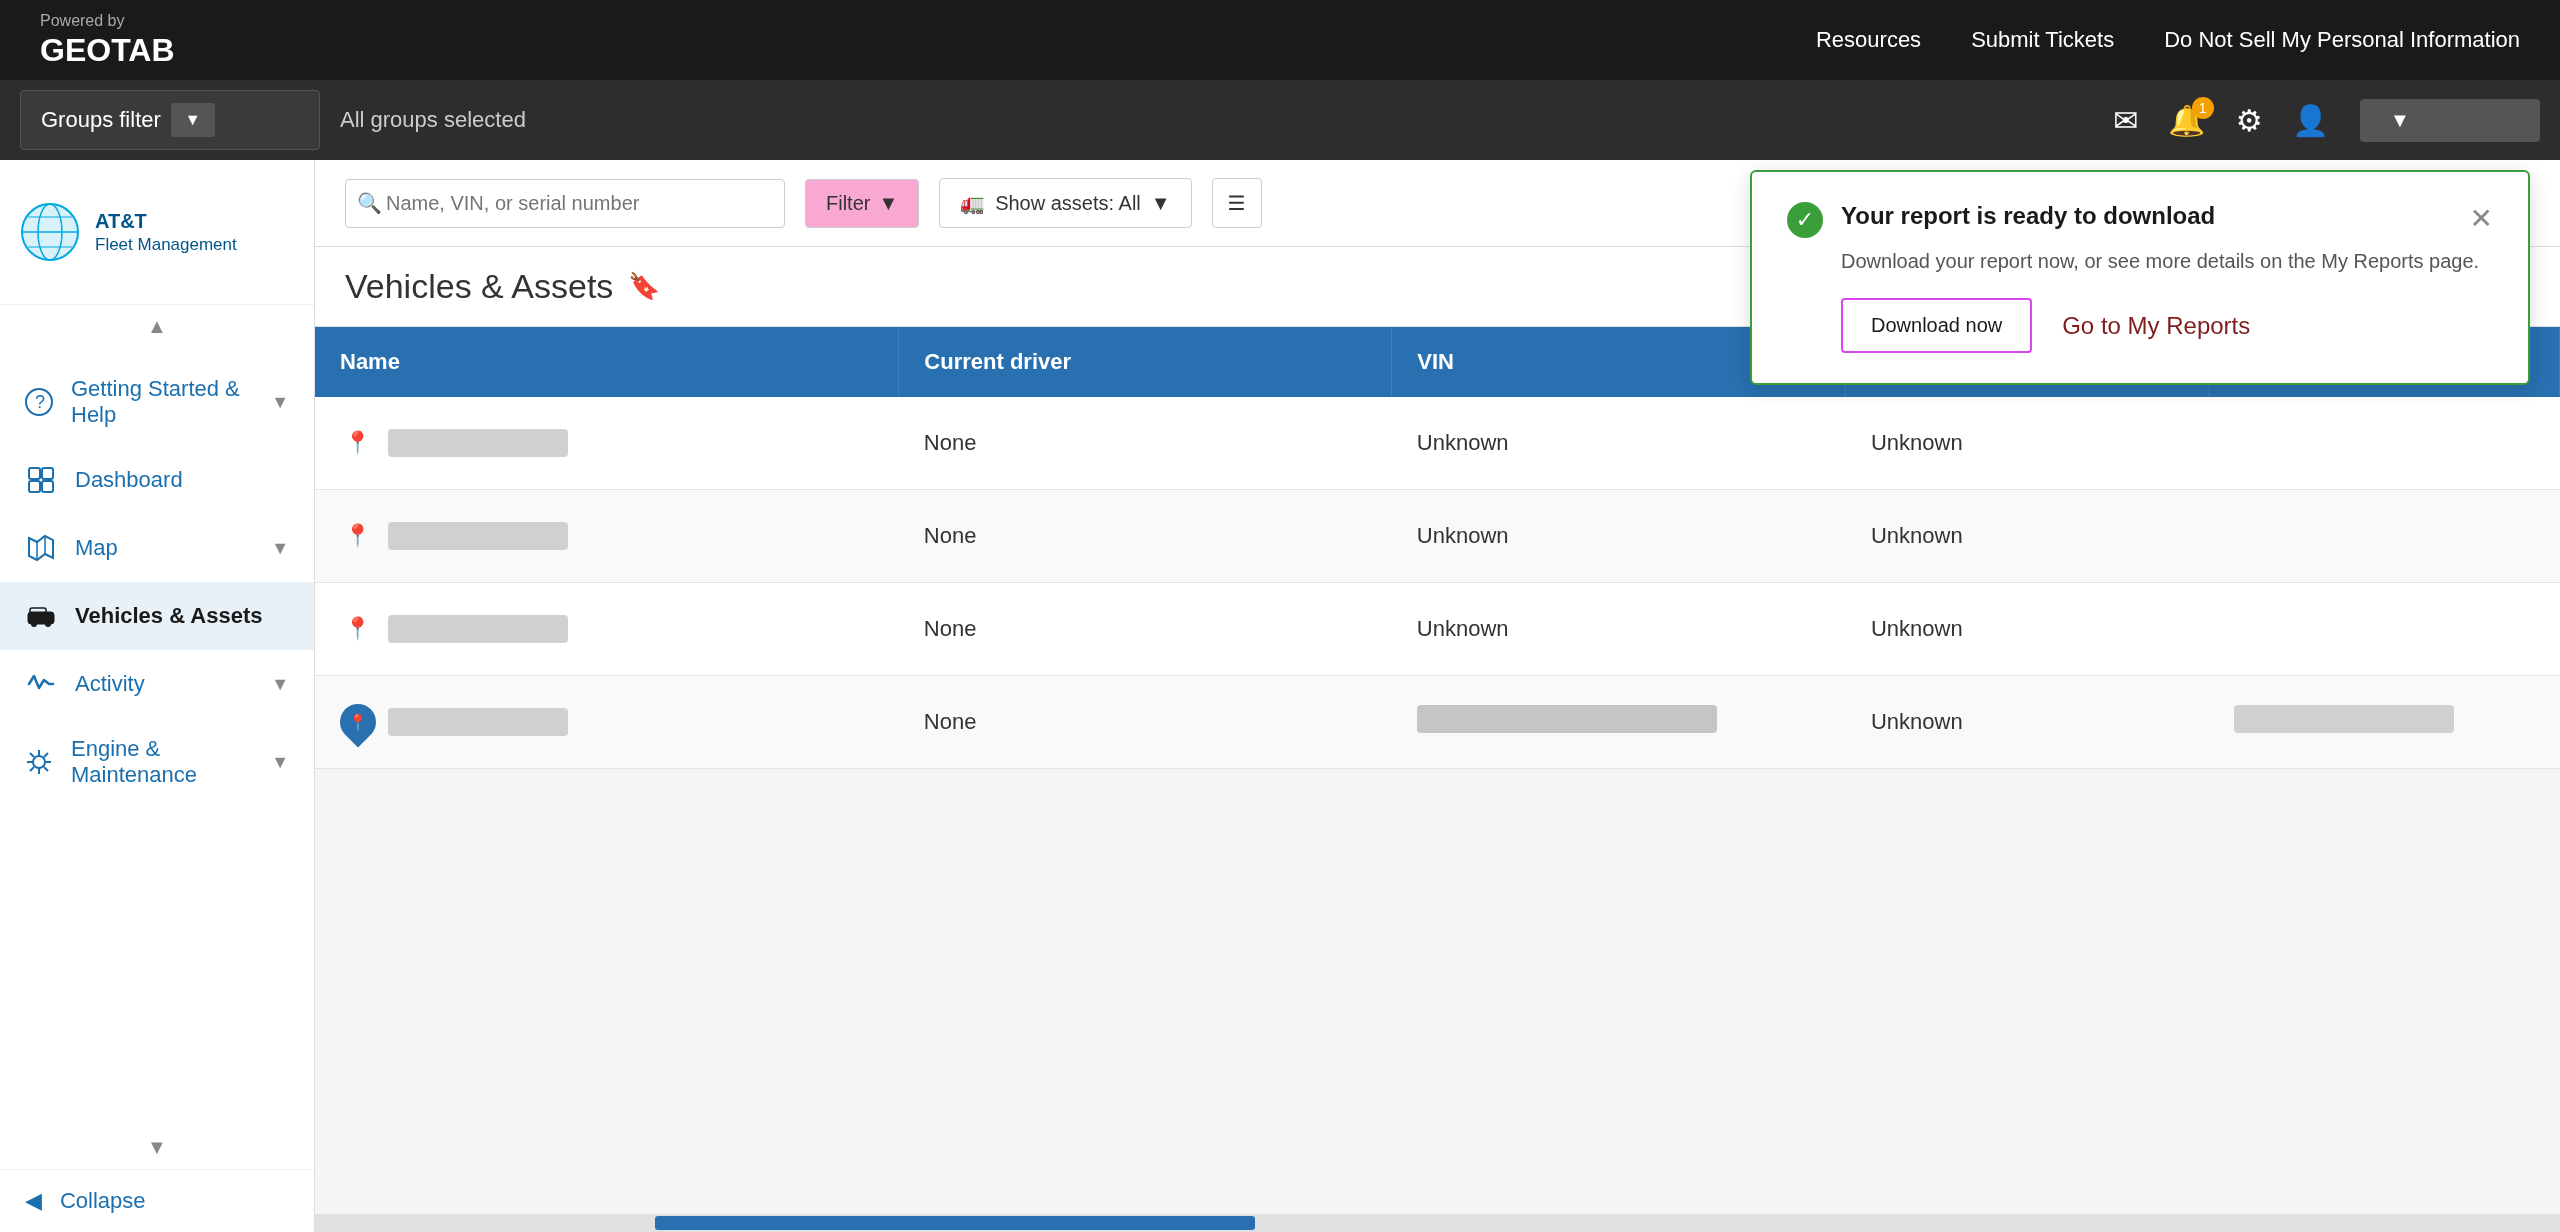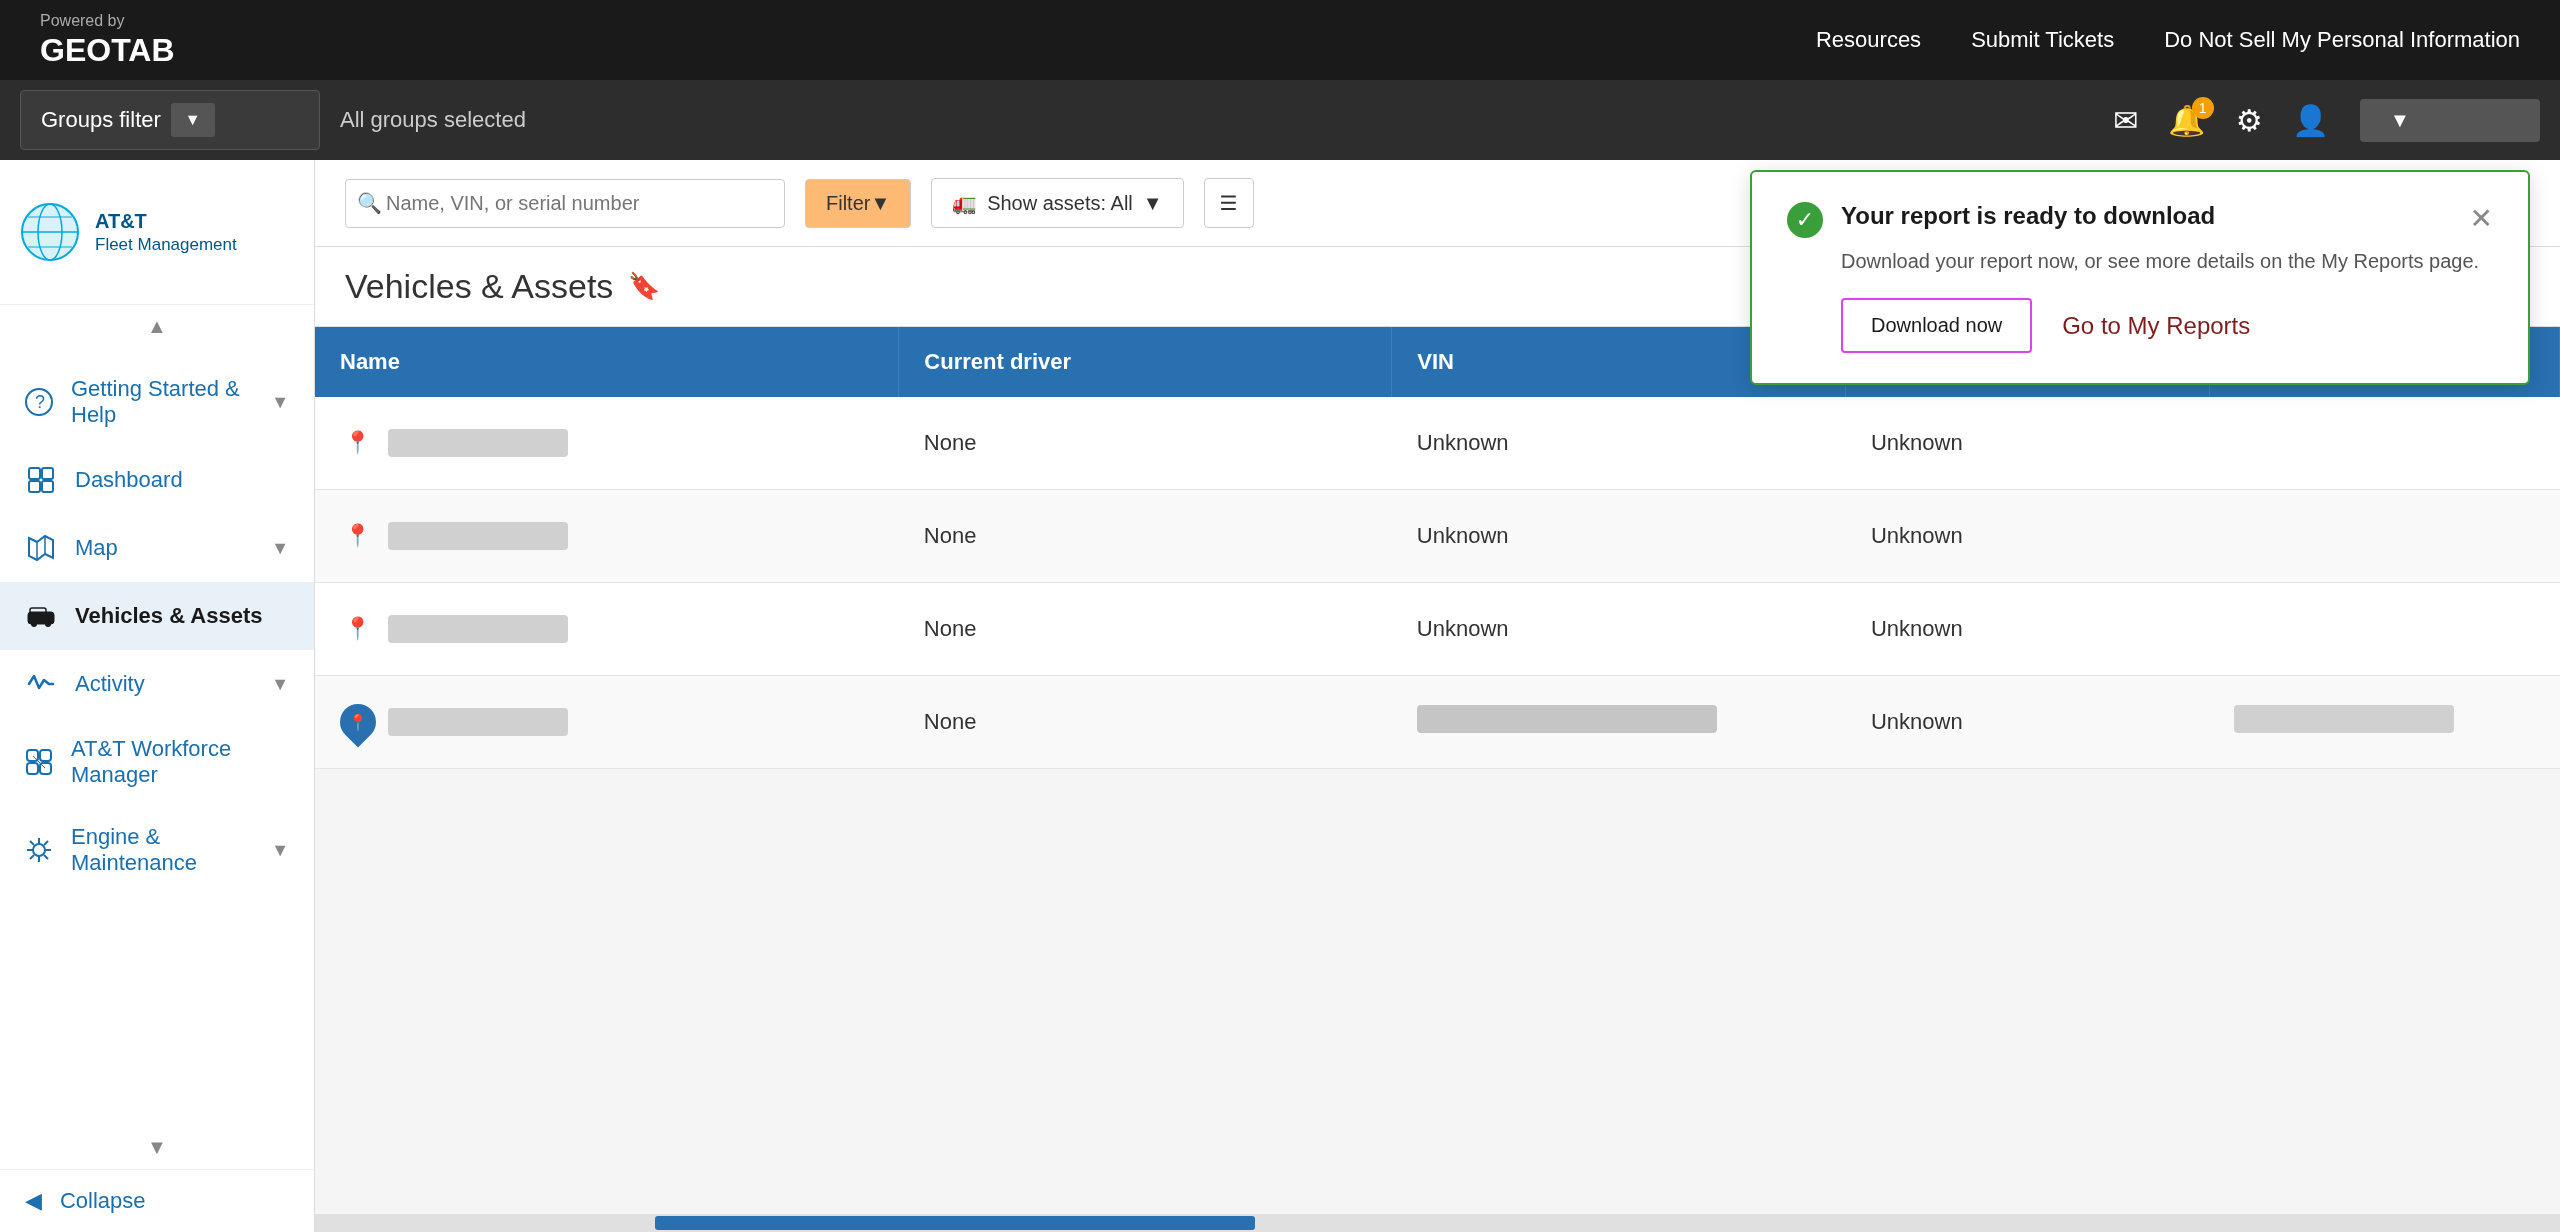--- a/index.html
+++ b/index.html
@@ -224,26 +224,27 @@
       border: 1px solid #ccc;
       border-radius: 4px;
       padding: 12px 15px 12px 40px;
       font-size: 20px;
       width: 440px;
       color: #888;
     }
     .filter-btn {
       border: 1px solid #ccc;
       border-radius: 4px;
-      background: #fdba74;
+      background: #f9a8d4;
       padding: 12px 20px;
       font-size: 20px;
       cursor: pointer;
       display: flex;
       align-items: center;
+      gap: 8px;
       color: #333;
     }
     .show-assets-btn {
       border: 1px solid #ccc;
       border-radius: 4px;
       background: white;
       padding: 12px 20px;
       font-size: 20px;
       cursor: pointer;
       display: flex;
@@ -552,32 +553,20 @@
       <div class="nav-item">
         <span class="nav-icon">
           <svg width="28" height="28" viewBox="0 0 28 28">
               <polyline points="2,14 7,6 12,18 17,10 22,14 26,14" fill="none" stroke="#1a6faf" stroke-width="2.5" stroke-linecap="round" stroke-linejoin="round"></polyline>
             </svg>
         </span>
         <span>Activity</span>
         <span class="chevron-icon">▼</span>
       </div>
 
-      <div class="nav-item">
-        <span class="nav-icon">
-          <svg width="28" height="28" viewBox="0 0 28 28">
-              <rect x="2" y="2" width="11" height="11" rx="3" fill="none" stroke="#1a6faf" stroke-width="2"></rect>
-              <rect x="15" y="2" width="11" height="11" rx="3" fill="none" stroke="#1a6faf" stroke-width="2"></rect>
-              <rect x="2" y="15" width="11" height="11" rx="3" fill="none" stroke="#1a6faf" stroke-width="2"></rect>
-              <rect x="15" y="15" width="11" height="11" rx="3" fill="none" stroke="#1a6faf" stroke-width="2"></rect>
-              <line x1="8" y1="8" x2="20" y2="20" stroke="#1a6faf" stroke-width="1"></line>
-            </svg>
-        </span>
-        <span>AT&amp;T Workforce Manager</span>
-      </div>
 
       <div class="nav-item">
         <span class="nav-icon">
           <svg width="28" height="28" viewBox="0 0 28 28">
               <circle cx="14" cy="14" r="6" fill="none" stroke="#1a6faf" stroke-width="2"></circle>
               <line x1="14" y1="2" x2="14" y2="8" stroke="#1a6faf" stroke-width="2"></line>
               <line x1="14" y1="20" x2="14" y2="26" stroke="#1a6faf" stroke-width="2"></line>
               <line x1="2" y1="14" x2="8" y2="14" stroke="#1a6faf" stroke-width="2"></line>
               <line x1="20" y1="14" x2="26" y2="14" stroke="#1a6faf" stroke-width="2"></line>
               <line x1="5" y1="5" x2="9" y2="9" stroke="#1a6faf" stroke-width="2"></line>

